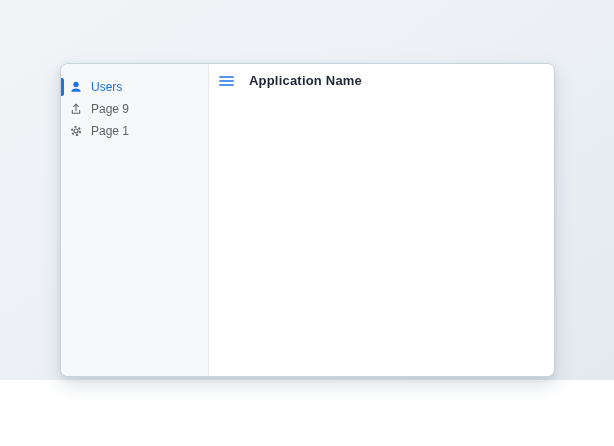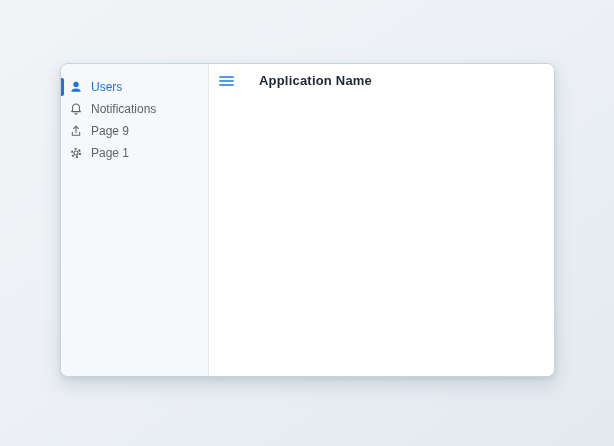--- a/index.html
+++ b/index.html
@@ -4,21 +4,21 @@
 <style>
   * { margin: 0; padding: 0; box-sizing: border-box; }
   html, body { width: 614px; height: 446px; }
   body {
     font-family: "Liberation Sans", sans-serif;
     overflow: hidden;
   }
   .stage {
     position: relative;
     width: 614px;
-    height: 446px;
+    height: 380px;
     background: linear-gradient(145deg, #f1f4f7 0%, #edf1f5 45%, #e3e9ef 100%);
   }
   .window {
     position: absolute;
     left: 60px;
     top: 63px;
     width: 495px;
     height: 314px;
     background: #ffffff;
     border: 1px solid #c9d4da;
@@ -66,21 +66,21 @@
   }
   .main {
     flex: 1;
     background: #ffffff;
     display: flex;
     flex-direction: column;
   }
   .main-header {
     display: flex;
     align-items: flex-start;
-    gap: 25px;
+    gap: 15px;
     padding: 10px 10px 0 10px;
   }
   .hamburger {
     width: 15px;
     height: 14px;
     display: inline-flex;
     align-items: center;
     justify-content: center;
     cursor: pointer;
   }
@@ -104,29 +104,20 @@
       <div class="nav-item active">
         <span class="active-bar"></span>
         <span class="icon">
           <svg width="14" height="14" viewBox="0 0 16 16">
             <path fill="#1a73e8" d="M8 8.1a3.05 3.05 0 1 0 0-6.1 3.05 3.05 0 0 0 0 6.1zm0 1.5c-2.6 0-5.2 1.3-5.2 2.9v1h10.4v-1c0-1.6-2.6-2.9-5.2-2.9z"></path>
           </svg>
         </span>
         <span class="label">Users</span>
       </div>
 
-      <div class="nav-item">
-        <span class="icon">
-          <svg width="14" height="14" viewBox="0 0 16 16" fill="none" stroke="#5f6368" stroke-width="1.2" stroke-linecap="round" stroke-linejoin="round">
-            <path d="M8 2.2a3.9 3.9 0 0 0-3.9 3.9v3.1L3 11h10l-1.1-1.8V6.1A3.9 3.9 0 0 0 8 2.2z"></path>
-            <path d="M6.7 13a1.35 1.35 0 0 0 2.6 0"></path>
-          </svg>
-        </span>
-        <span class="label">Notifications</span>
-      </div>
 
       <div class="nav-item">
         <span class="icon">
           <svg width="14" height="14" viewBox="0 0 16 16" fill="none" stroke="#5f6368" stroke-width="1.2" stroke-linecap="round" stroke-linejoin="round">
             <path d="M8 10V2.6"></path>
             <path d="M5.3 5.2 8 2.5l2.7 2.7"></path>
             <path d="M3.8 9.5v3.3h8.4V9.5"></path>
           </svg>
         </span>
         <span class="label">Page 9</span>

